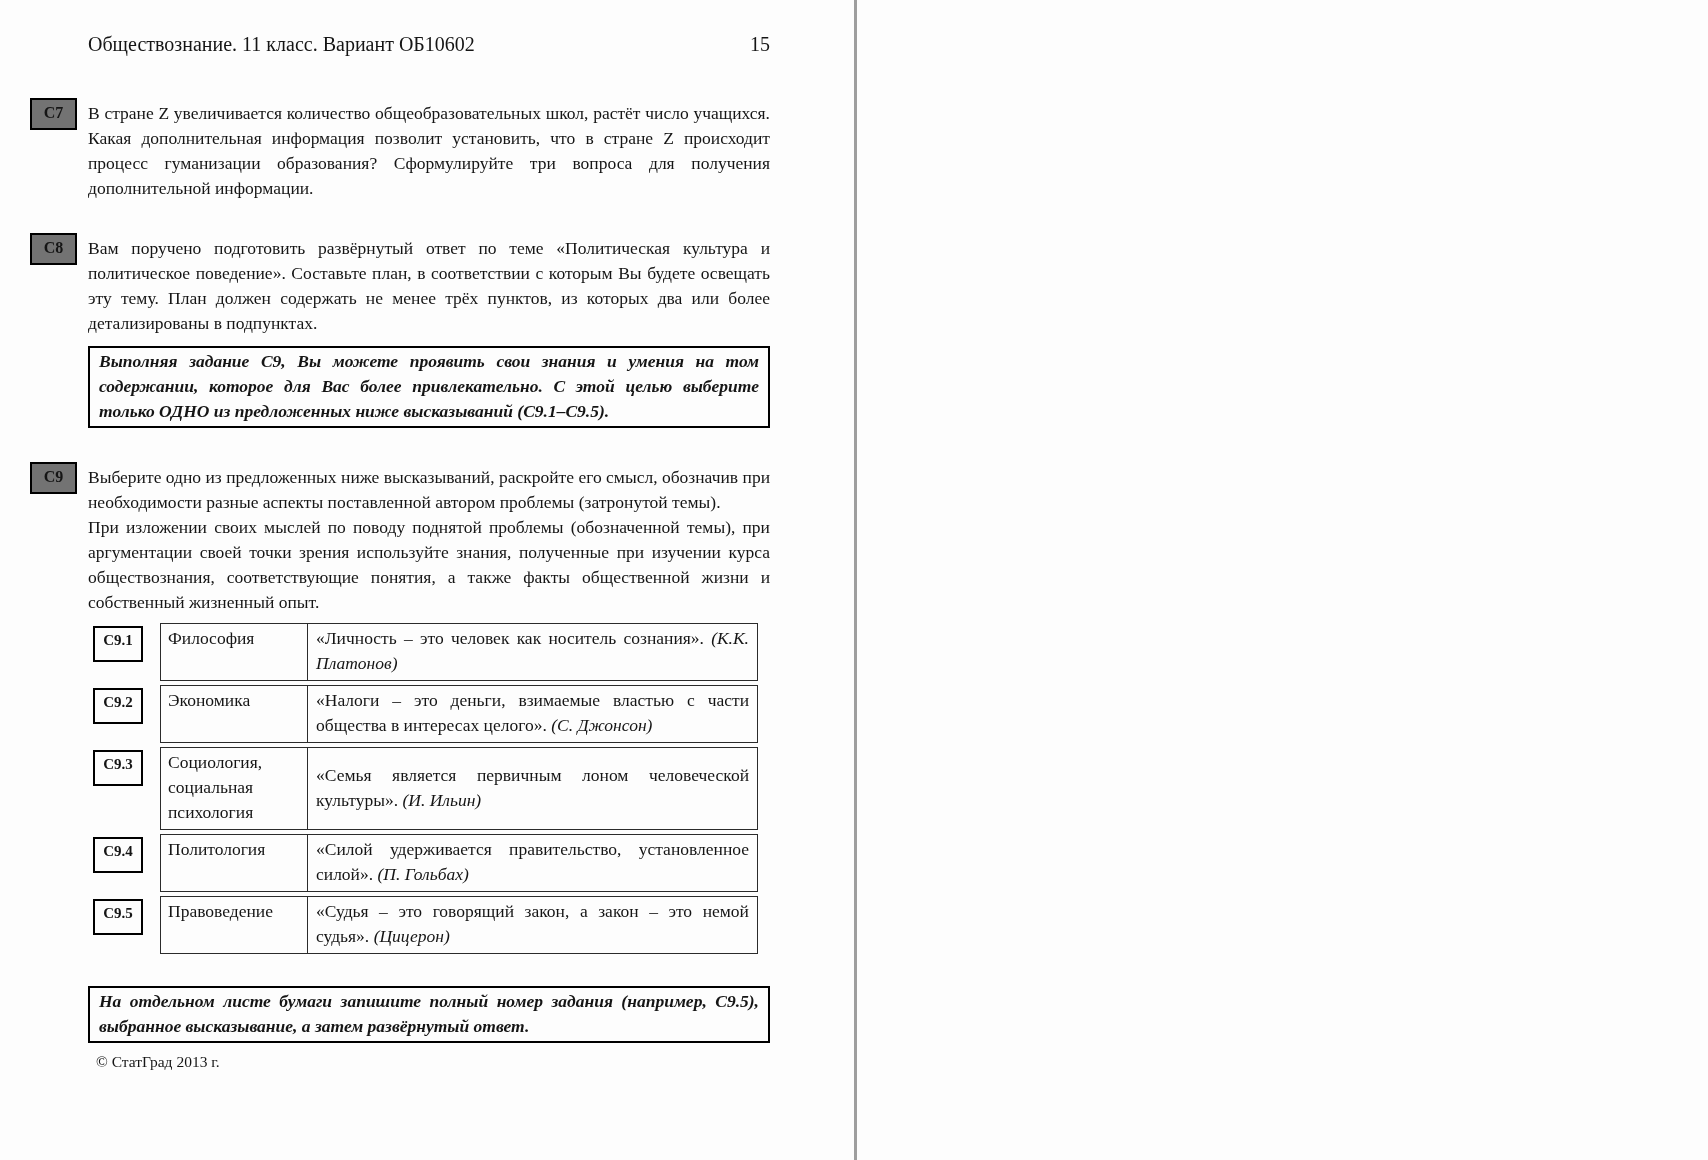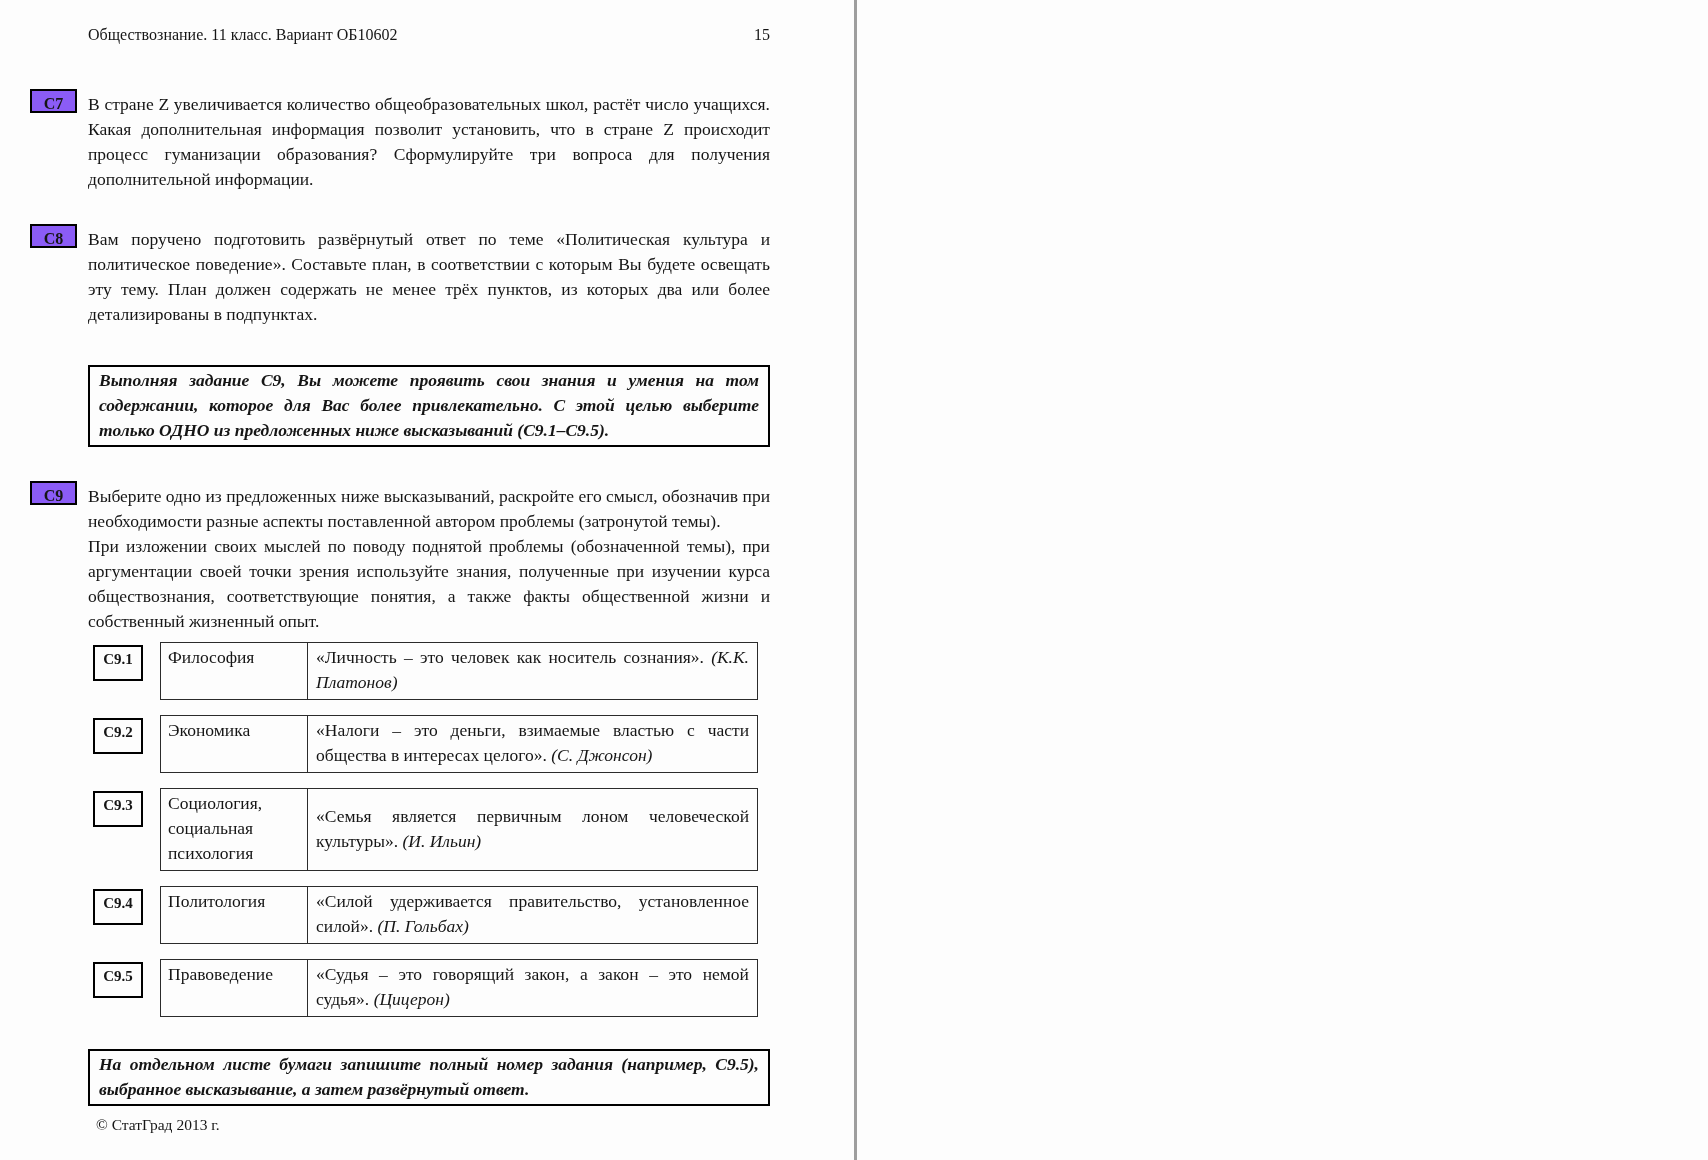--- a/index.html
+++ b/index.html
@@ -18,55 +18,55 @@
     background: #9e9e9e;
   }
 
   .page-content {
     position: absolute; left: 88px; top: 0;
     width: 682px;
     font-size: 17.5px; line-height: 25px;
   }
 
   .doc-header {
-    margin-top: 25px;
+    margin-top: 34px;
     display: flex; justify-content: space-between;
-    font-size: 16px; line-height: 20px;
+    font-size: 20px; line-height: 20px;
   }
 
   .task { position: relative; text-align: justify; }
   .task p { text-align: justify; }
 
   .task-label {
     position: absolute; left: -58px; top: -3px;
-    width: 47px; height: 24px;
+    width: 47px; height: 32px;
     border: 2px solid #000;
     font-weight: bold; font-size: 16px; line-height: 26px;
-    text-align: center; background: #8b5cf6;
+    text-align: center; background: #737373;
   }
 
   .task-c7 { margin-top: 47px; }
   .task-c8 { margin-top: 35px; }
   .task-c9 { margin-top: 37px; }
 
   .notice-box {
-    margin-top: 38px;
+    margin-top: 10px;
     border: 2px solid #000;
     padding: 1px 9px 2px 9px;
     font-weight: bold; font-style: italic;
     text-align: justify;
   }
   .notice-bottom { margin-top: 32px; }
 
   .options { margin-top: 8px; }
   .option-row {
     position: relative;
     margin-left: 72px;
     width: 598px;
-    margin-top: 15px;
+    margin-top: 4px;
   }
   .option-row:first-child { margin-top: 0; }
 
   .opt-label {
     position: absolute; left: -67px; top: 3px;
     width: 50px; height: 36px;
     border: 2px solid #000;
     font-weight: bold; font-size: 15px; line-height: 24px;
     text-align: center; background: #fdfdfd;
   }

